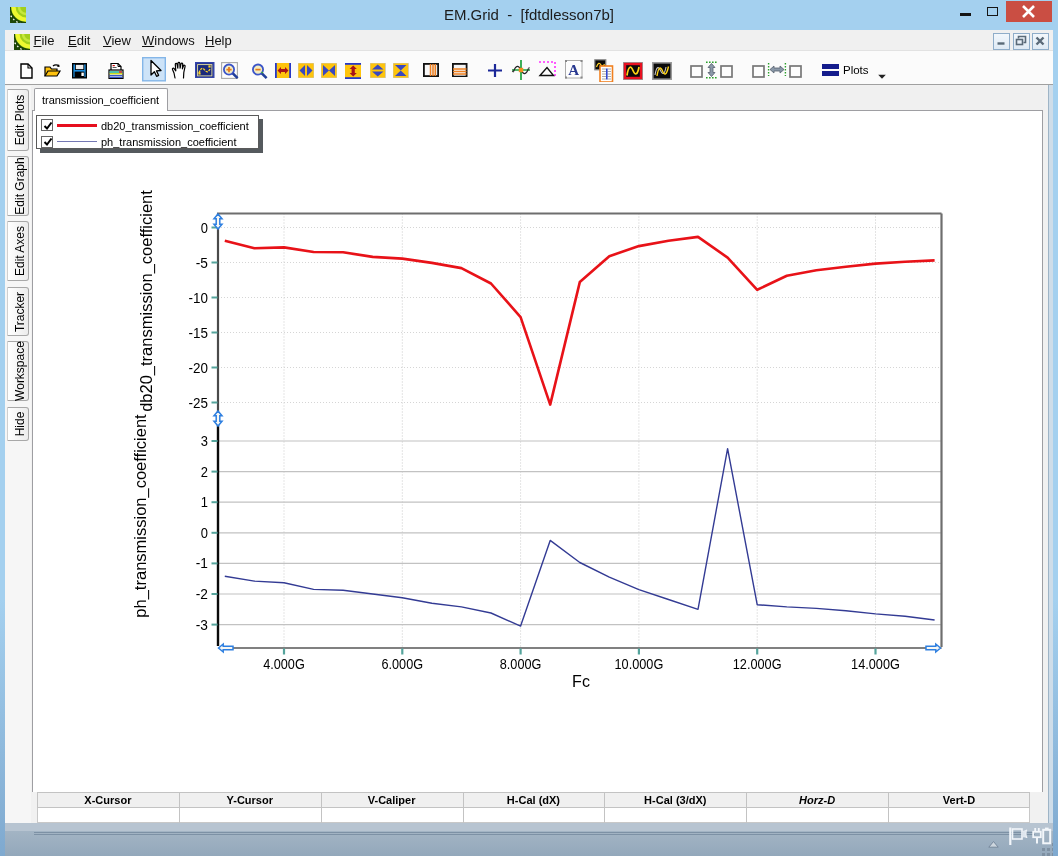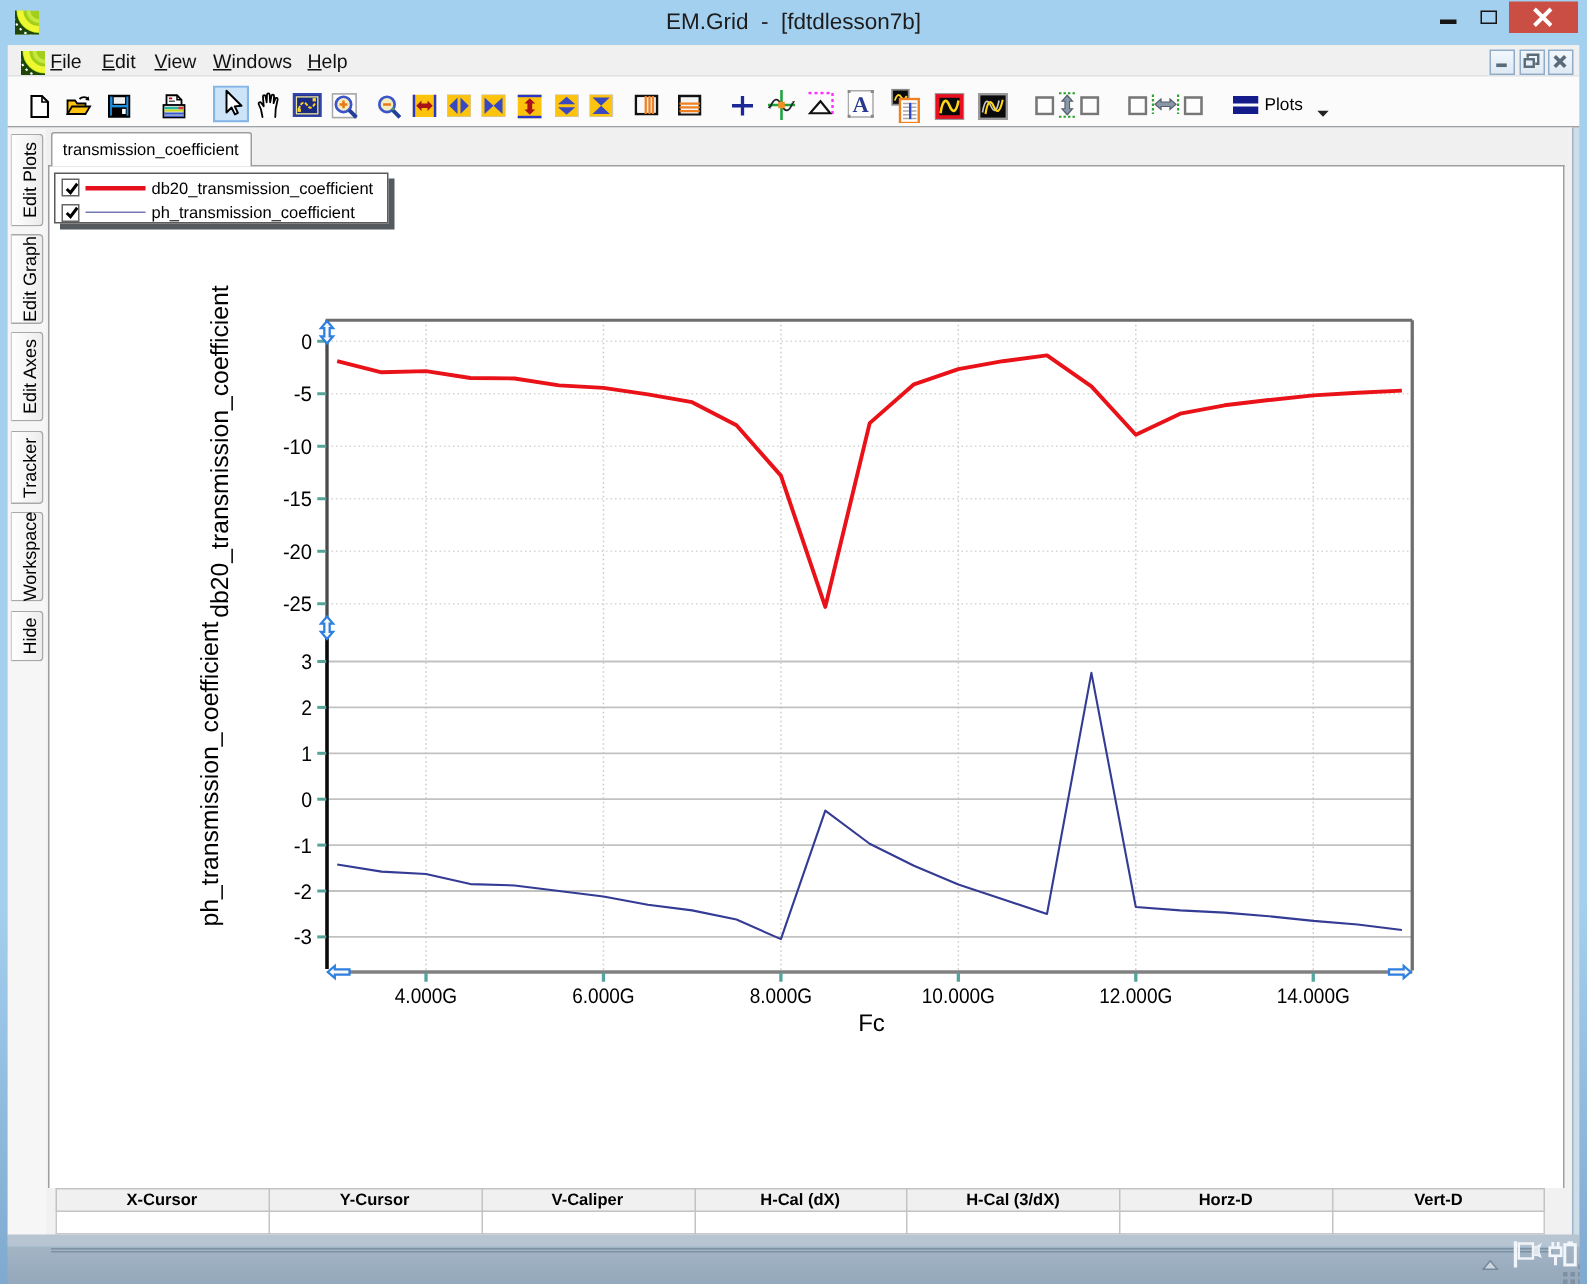--- a/index.html
+++ b/index.html
@@ -404,21 +404,21 @@
 <div class="abs" id="tbltext">
     <div class="th" style="left:37px;top:794px;position:absolute;">X-Cursor</div>
     <div class="th" style="left:178.85px;top:794px;position:absolute;">Y-Cursor</div>
     <div class="tsep" style="left:178.8px;top:792px;height:31px;position:absolute;"></div>
     <div class="th" style="left:320.7px;top:794px;position:absolute;">V-Caliper</div>
     <div class="tsep" style="left:320.7px;top:792px;height:31px;position:absolute;"></div>
     <div class="th" style="left:462.54999999999995px;top:794px;position:absolute;">H-Cal (dX)</div>
     <div class="tsep" style="left:462.5px;top:792px;height:31px;position:absolute;"></div>
     <div class="th" style="left:604.4px;top:794px;position:absolute;">H-Cal (3/dX)</div>
     <div class="tsep" style="left:604.4px;top:792px;height:31px;position:absolute;"></div>
-    <div class="th" style="left:746.25px;top:794px;position:absolute;">Horz-D</div>
+    <div class="th" style="left:746.25px;top:794px;position:absolute;font-style:italic;">Horz-D</div>
     <div class="tsep" style="left:746.3px;top:792px;height:31px;position:absolute;"></div>
     <div class="th" style="left:888.0999999999999px;top:794px;position:absolute;">Vert-D</div>
     <div class="tsep" style="left:888.1px;top:792px;height:31px;position:absolute;"></div>
   </div>
 
 <div class="abs" id="btmlight"></div>
 <div class="abs" id="statusbar"></div>
 <div class="abs" id="dockline1"></div>
 <div class="abs" id="dockline2"></div>
 <div class="abs" id="stricons">

